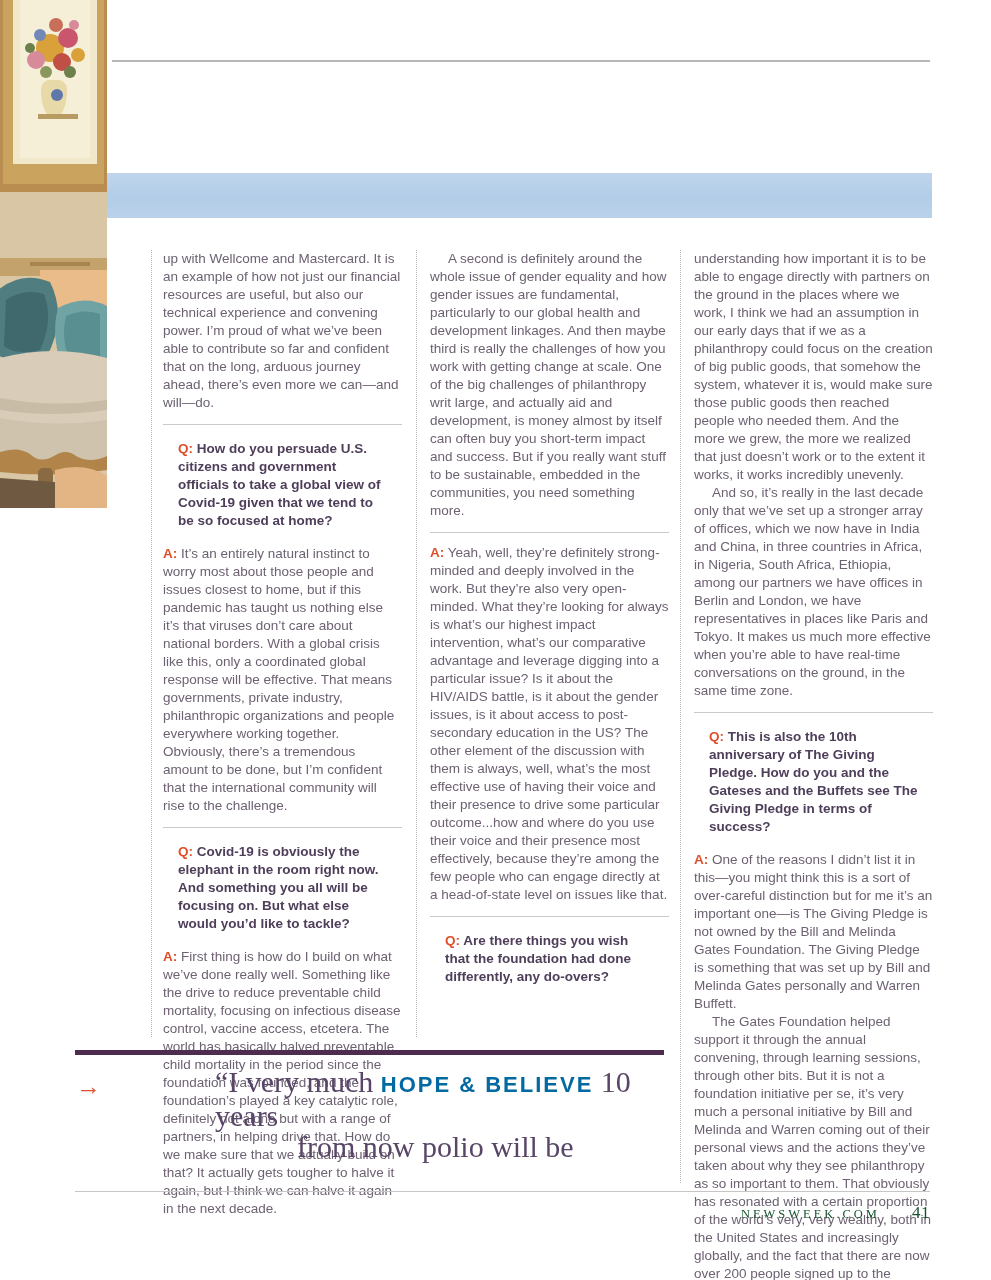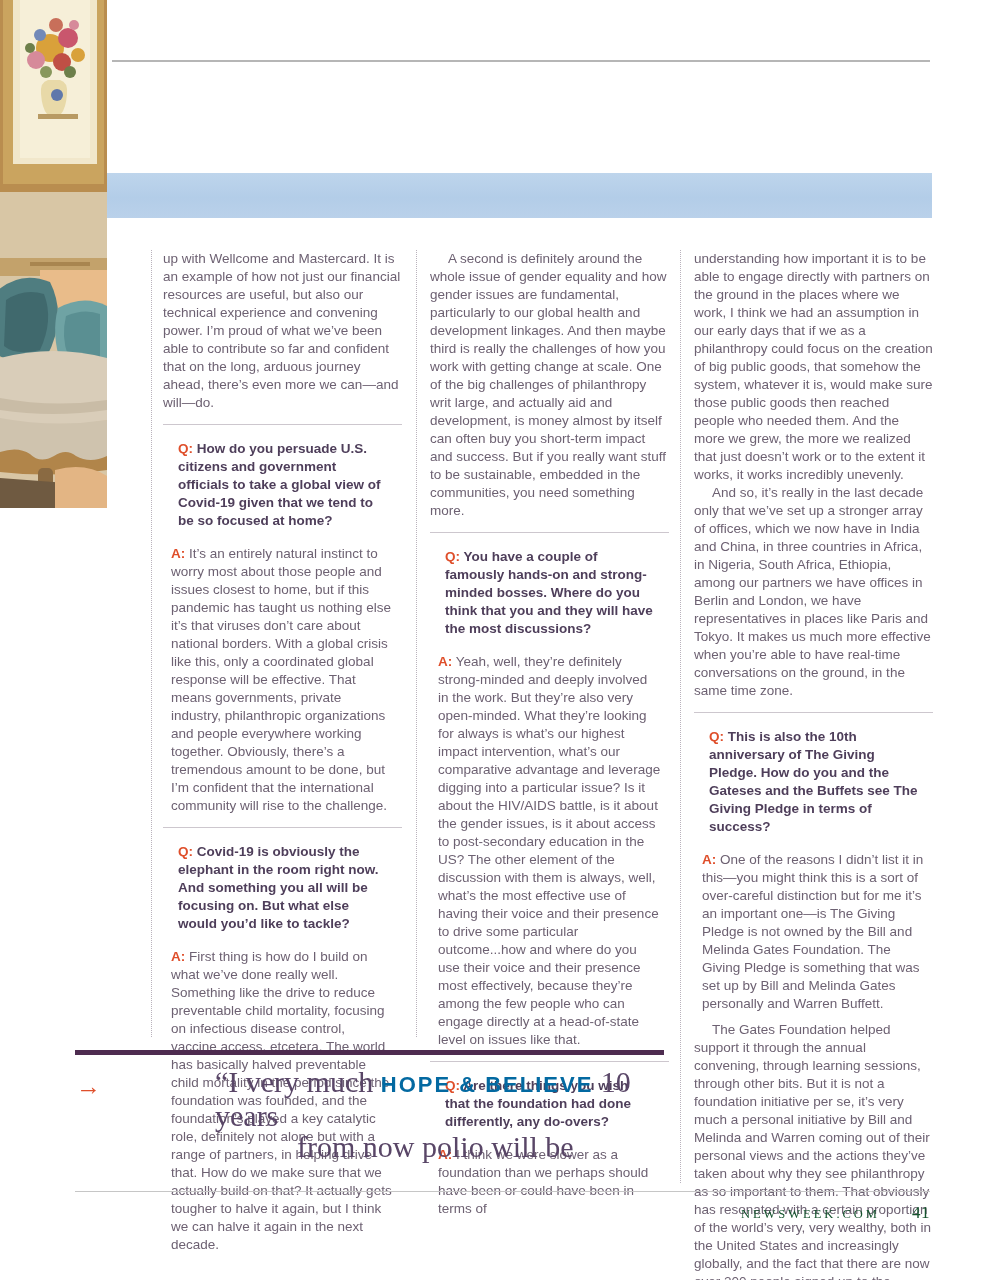--- a/index.html
+++ b/index.html
@@ -21,21 +21,21 @@
   .col-1{left:163px;}
   .col-2{left:430px;}
   .col-3{left:694px;}
   .sep{position:absolute;top:250px;width:0;border-left:1px dotted #b9b2bc;}
   .sep-1{left:151px;height:787px;}
   .sep-2{left:416px;height:787px;}
   .sep-3{left:680px;height:933px;}
   .para{margin:0;}
   .para.indent{text-indent:18px;}
   .q{margin:15px;font-weight:bold;color:#4e3e5a;}
-  .a{margin:8px;}
+  .a{margin:0;}
   .qa-label{font-weight:bold;color:#df4f2b;}
   hr.col-divider{border:none;border-top:1px solid #cdc7ce;margin:12px 0 11px 0;}
   
   .quote-rule{position:absolute;left:75px;top:1050px;width:589px;height:5px;background:#4e2c50;}
   .quote-arrow{position:absolute;left:76px;top:1074px;color:#df4f2b;font-size:25px;font-weight:bold;line-height:1;}
   .quote{position:absolute;left:215px;top:1066px;width:470px;
     font-family:"Liberation Serif",serif;font-size:30px;line-height:31px;color:#594667;}
   .quote .accent{font-family:"Liberation Sans",sans-serif;font-weight:bold;
     font-size:22px;letter-spacing:2px;color:#0369a1;}
   .quote .q-line2{margin-left:82px;}
@@ -111,25 +111,23 @@
       <hr class="col-divider">
       <p class="q"><span class="qa-label">Q:</span> How do you persuade U.S. citizens and government officials to take a global view of Covid-19 given that we tend to be so focused at home?</p>
       <p class="a"><span class="qa-label">A:</span> It’s an entirely natural instinct to worry most about those people and issues closest to home, but if this pandemic has taught us nothing else it’s that viruses don’t care about national borders. With a global crisis like this, only a coordinated global response will be effective. That means governments, private industry, philanthropic organizations and people everywhere working together. Obviously, there’s a tremendous amount to be done, but I’m confident that the international community will rise to the challenge.</p>
       <hr class="col-divider">
       <p class="q"><span class="qa-label">Q:</span> Covid-19 is obviously the elephant in the room right now. And something you all will be focusing on. But what else would you’d like to tackle?</p>
       <p class="a"><span class="qa-label">A:</span> First thing is how do I build on what we’ve done really well. Something like the drive to reduce preventable child mortality, focusing on infectious disease control, vaccine access, etcetera. The world has basically halved preventable child mortality in the period since the foundation was founded, and the foundation’s played a key catalytic role, definitely not alone but with a range of partners, in helping drive that. How do we make sure that we actually build on that? It actually gets tougher to halve it again, but I think we can halve it again in the next decade.</p>
     </div>
   <div class="col col-2">
       <p class="para indent">A second is definitely around the whole issue of gender equality and how gender issues are fundamental, particularly to our global health and development linkages. And then maybe third is really the challenges of how you work with getting change at scale. One of the big challenges of philanthropy writ large, and actually aid and development, is money almost by itself can often buy you short-term impact and success. But if you really want stuff to be sustainable, embedded in the communities, you need something more.</p>
       <hr class="col-divider">
-      <p class="q"><span class="qa-label">Q:</span> You have a couple of famously hands-on and strong-minded bosses. Where do you think that you and they will have the most discussions?</p>
       <p class="a"><span class="qa-label">A:</span> Yeah, well, they’re definitely strong-minded and deeply involved in the work. But they’re also very open-minded. What they’re looking for always is what’s our highest impact intervention, what’s our comparative advantage and leverage digging into a particular issue? Is it about the HIV/AIDS battle, is it about the gender issues, is it about access to post-secondary education in the US? The other element of the discussion with them is always, well, what’s the most effective use of having their voice and their presence to drive some particular outcome...how and where do you use their voice and their presence most effectively, because they’re among the few people who can engage directly at a head-of-state level on issues like that.</p>
       <hr class="col-divider">
       <p class="q"><span class="qa-label">Q:</span> Are there things you wish that the foundation had done differently, any do-overs?</p>
-      <p class="a"><span class="qa-label">A:</span> I think we were slower as a foundation than we perhaps should have been or could have been in terms of</p>
     </div>
   <div class="col col-3">
       <p class="para">understanding how important it is to be able to engage directly with partners on the ground in the places where we work, I think we had an assumption in our early days that if we as a philanthropy could focus on the creation of big public goods, that somehow the system, whatever it is, would make sure those public goods then reached people who needed them. And the more we grew, the more we realized that just doesn’t work or to the extent it works, it works incredibly unevenly.</p>
       <p class="para indent">And so, it’s really in the last decade only that we’ve set up a stronger array of offices, which we now have in India and China, in three countries in Africa, in Nigeria, South Africa, Ethiopia, among our partners we have offices in Berlin and London, we have representatives in places like Paris and Tokyo. It makes us much more effective when you’re able to have real-time conversations on the ground, in the same time zone.</p>
       <hr class="col-divider">
       <p class="q"><span class="qa-label">Q:</span> This is also the 10th anniversary of The Giving Pledge. How do you and the Gateses and the Buffets see The Giving Pledge in terms of success?</p>
       <p class="a"><span class="qa-label">A:</span> One of the reasons I didn’t list it in this—you might think this is a sort of over-careful distinction but for me it’s an important one—is The Giving Pledge is not owned by the Bill and Melinda Gates Foundation. The Giving Pledge is something that was set up by Bill and Melinda Gates personally and Warren Buffett.</p>
       <p class="para indent">The Gates Foundation helped support it through the annual convening, through learning sessions, through other bits. But it is not a foundation initiative per se, it’s very much a personal initiative by Bill and Melinda and Warren coming out of their personal views and the actions they’ve taken about why they see philanthropy as so important to them. That obviously has resonated with a certain proportion of the world’s very, very wealthy, both in the United States and increasingly globally, and the fact that there are now over 200 people signed up to the pledge is something I think they are very proud of—and I’m proud of the role that the foundation helps supporting that.</p>
     </div>
 

